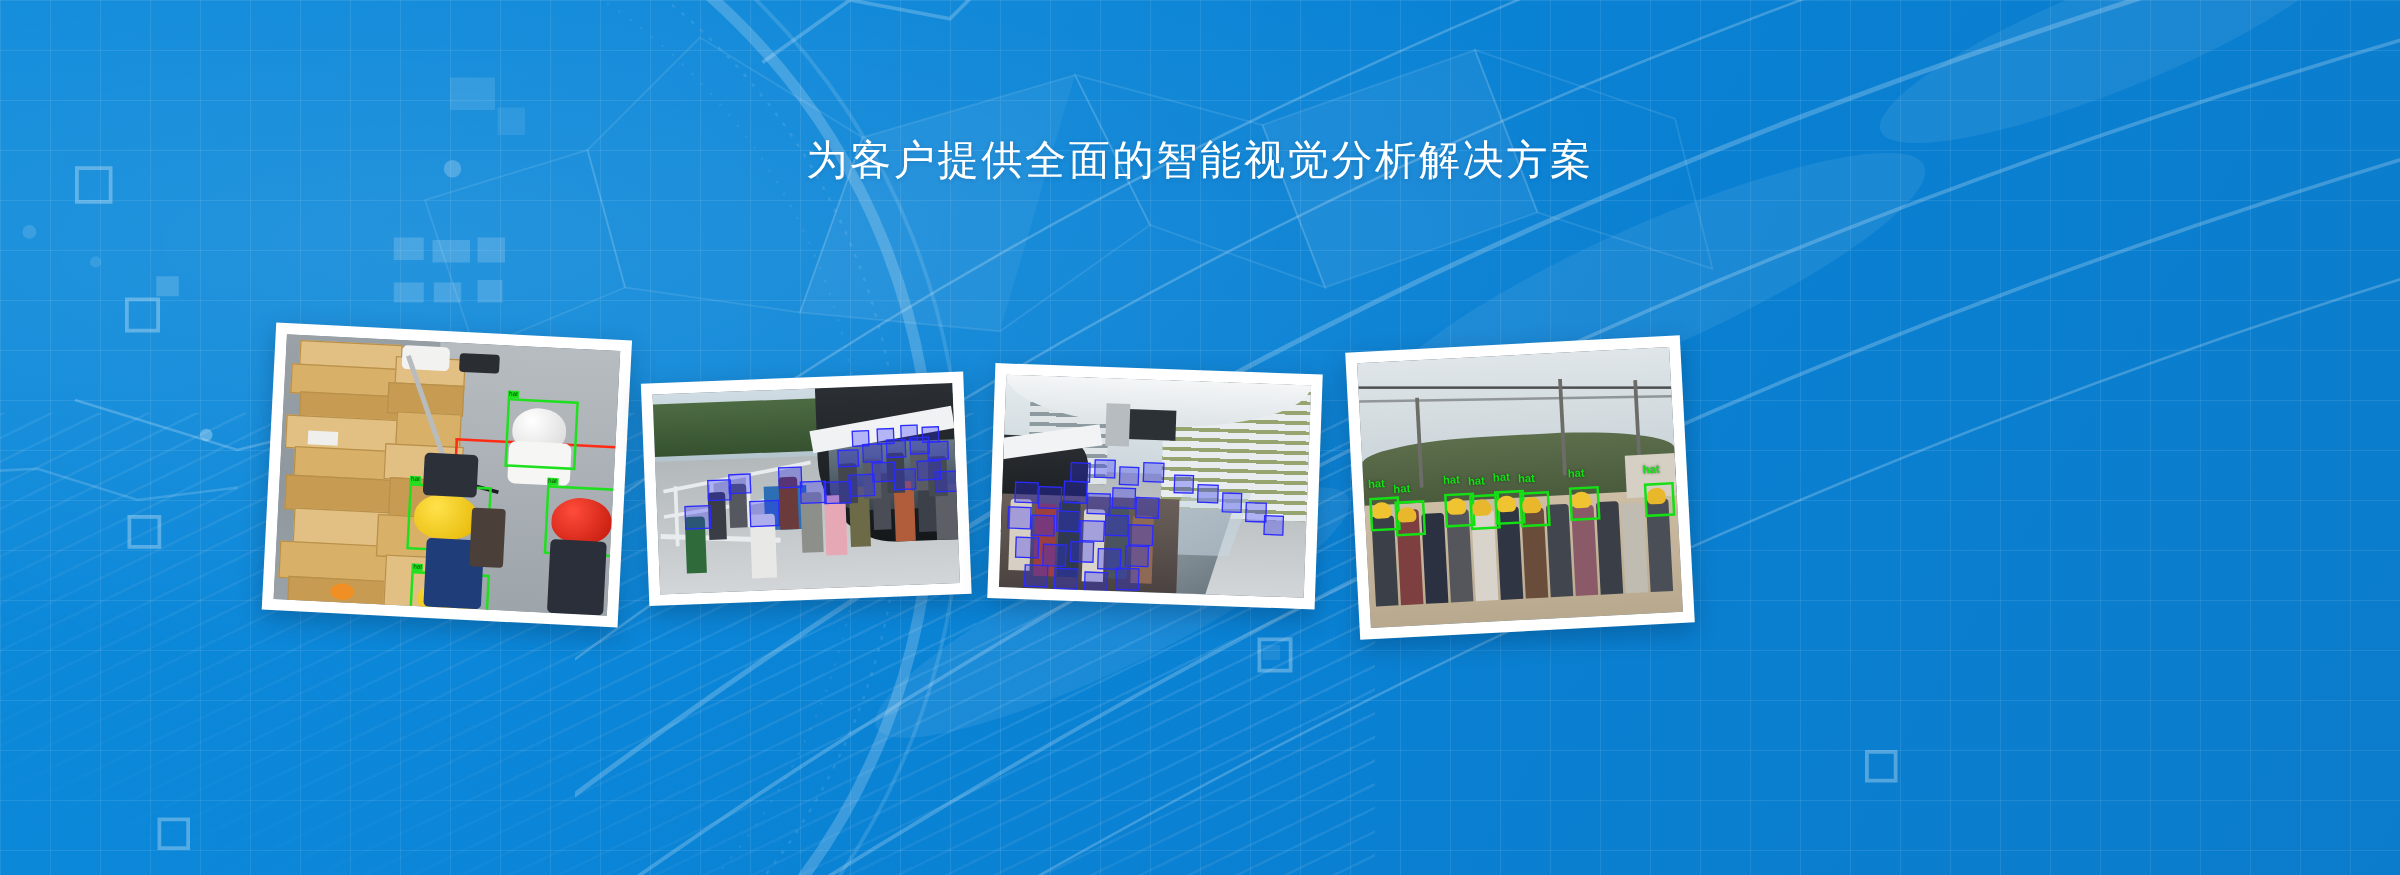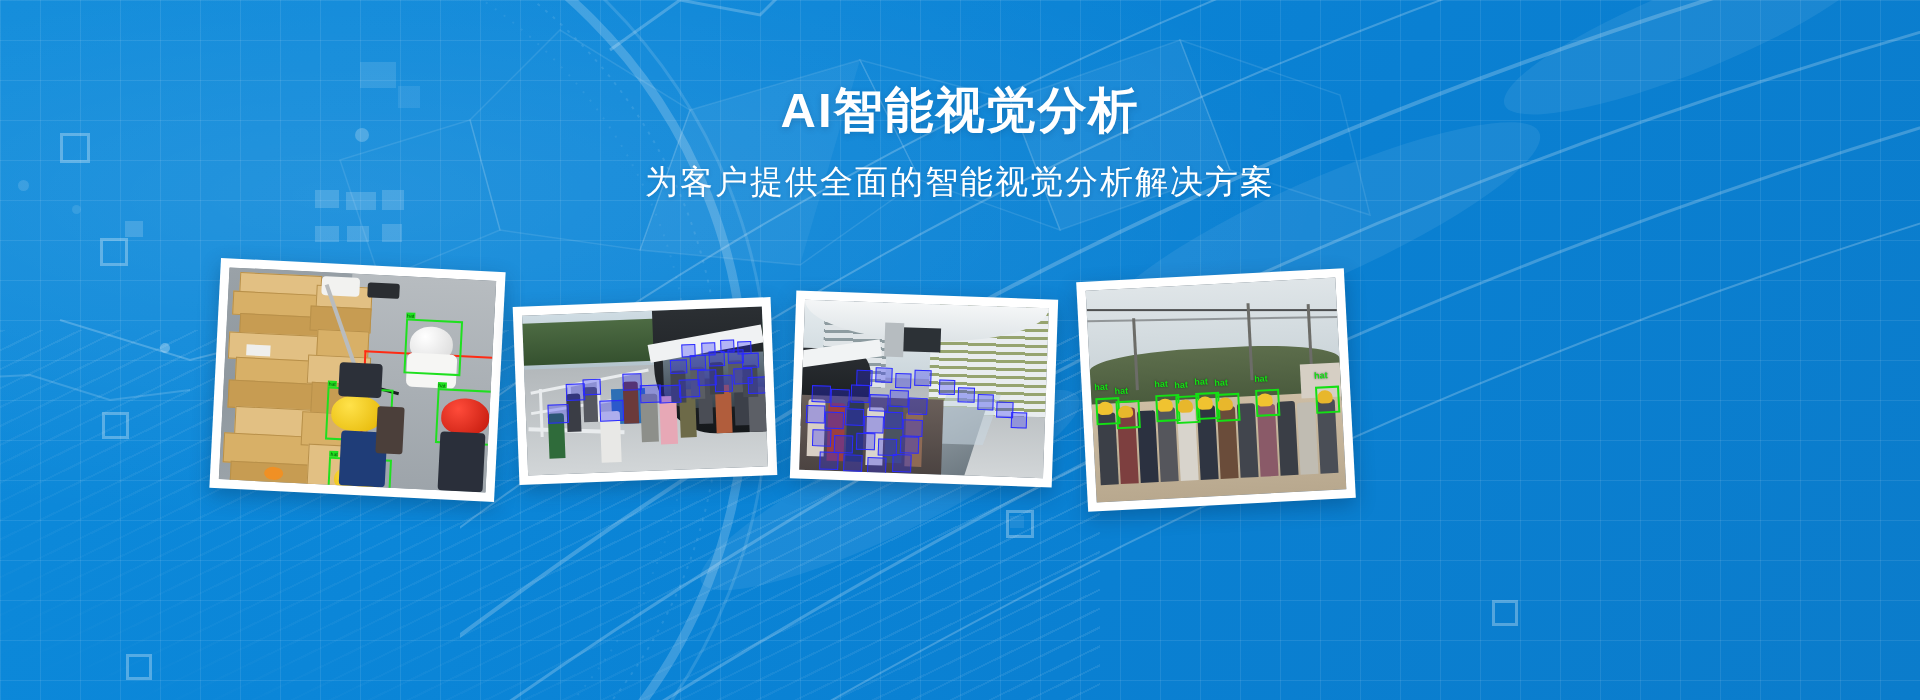--- a/index.html
+++ b/index.html
@@ -171,21 +171,20 @@
     <span class="sqf" style="left:382px;top:224px;width:20px;height:18px;"></span>
     <span class="sqf" style="left:360px;top:62px;width:36px;height:26px;opacity:.7"></span>
     <span class="sqf" style="left:398px;top:86px;width:22px;height:22px;opacity:.5"></span>
     <span class="sqf" style="left:1010px;top:516px;width:14px;height:12px;opacity:.5"></span>
     <span class="dot" style="left:355px;top:128px;width:14px;height:14px;"></span>
     <span class="dot" style="left:18px;top:180px;width:11px;height:11px;opacity:.6"></span>
     <span class="dot" style="left:72px;top:205px;width:9px;height:9px;opacity:.5"></span>
   </div>
 
   <div class="headings">
-    <h1 class="title">AI智能视觉分析</h1>
     <p class="subtitle">为客户提供全面的智能视觉分析解决方案</p>
   </div>
 
   <div class="strip">
 
     <div class="card c1">
       <div class="pic">
         <div class="p1">
           <div class="floor"></div>
 

